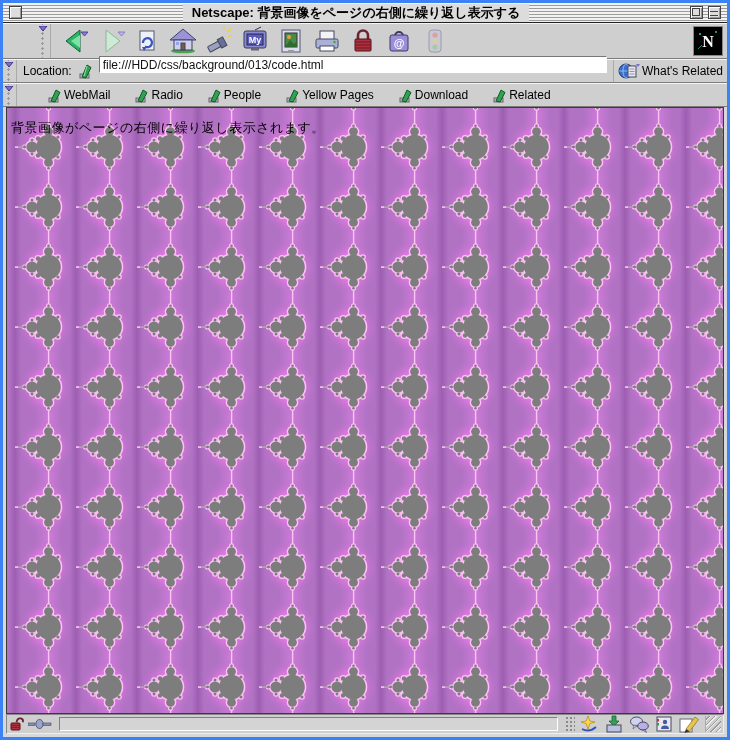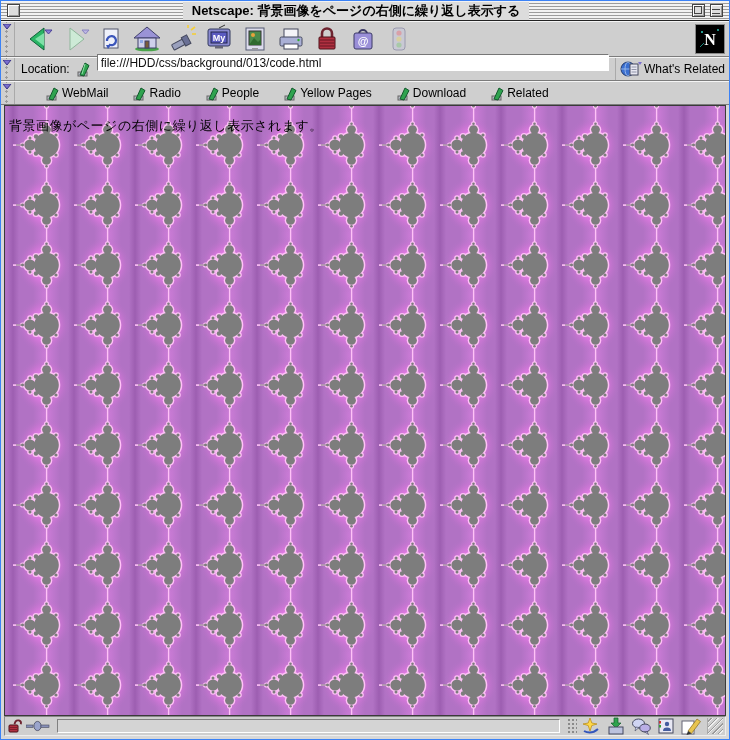--- a/index.html
+++ b/index.html
@@ -1,18 +1,18 @@
 <!DOCTYPE html>
 <html><head>
 <meta charset="utf-8">
 <style>
   html,body{margin:0;padding:0;background:#555;}
   .window{
     position:relative;width:730px;height:740px;box-sizing:border-box;
-    background:#d8d8d8;border:1px solid #3b82f6;
+    background:#d8d8d8;border:3px solid #3b82f6;
     font-family:"Liberation Sans",sans-serif;
     display:flex;flex-direction:column;overflow:hidden;
   }
   
   .titlebar{
     height:20px;flex:0 0 20px;display:flex;align-items:center;
     padding:0 6px;box-sizing:border-box;position:relative;
     background:
       repeating-linear-gradient(to bottom,#f2f2f2 0 2px,#9c9c9c 2px 3px);
     background-color:#dcdcdc;
@@ -37,21 +37,21 @@
     background:#cfcfcf;border-top:1px solid #f5f5f5;border-bottom:1px solid #7c7c7c;
     padding-right:4px;
   }
   .grippy{
     width:13px;align-self:stretch;margin-right:6px;flex:0 0 13px;
     border-right:1px solid #aaa;position:relative;
     background-image:radial-gradient(#9a9a9a 1px, transparent 1.3px);
     background-size:5px 5px;background-position:3px 12px;background-repeat:repeat-y;
   }
   .grippy svg{position:absolute;top:2px;left:2px;}
-  .nav{height:36px;flex:0 0 36px;}
+  .nav{height:36px;flex:0 0 36px;padding-left:34px;}
   .navbtn{width:36px;height:32px;display:flex;align-items:center;justify-content:center;flex:0 0 auto;}
   .throbber{
     margin-left:auto;width:30px;height:30px;box-sizing:border-box;
     border:1px solid #888;box-shadow:inset 1px 1px 0 #fff;
     background:#000;display:flex;align-items:center;justify-content:center;
   }
   .locbar{height:24px;flex:0 0 24px;font-size:12px;}
   .locbar .label{margin-right:6px;color:#000;}
   .loc-input{
     flex:1;height:17px;margin:0 6px 13px 6px;box-sizing:border-box;

